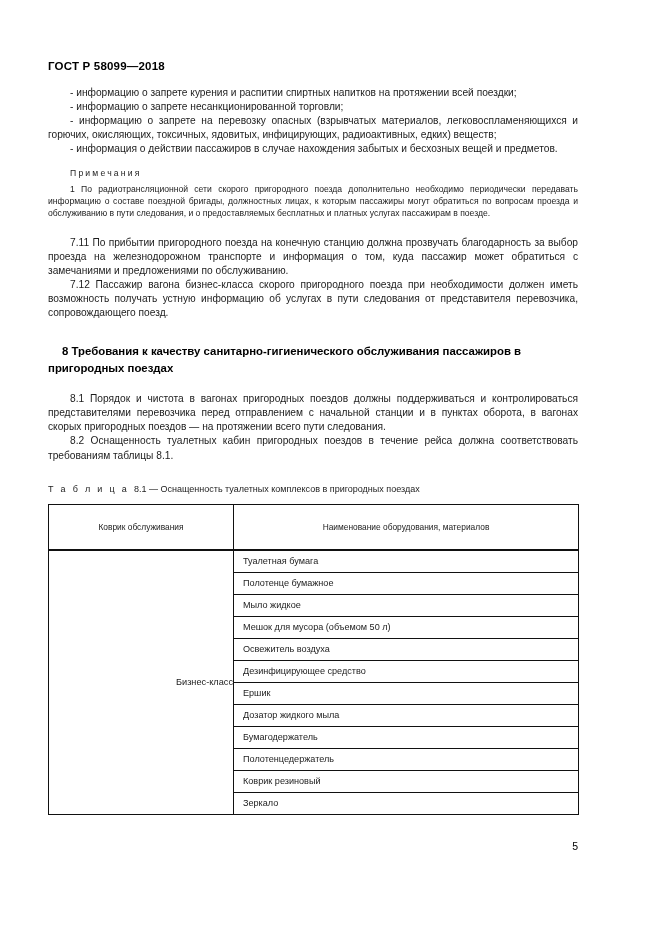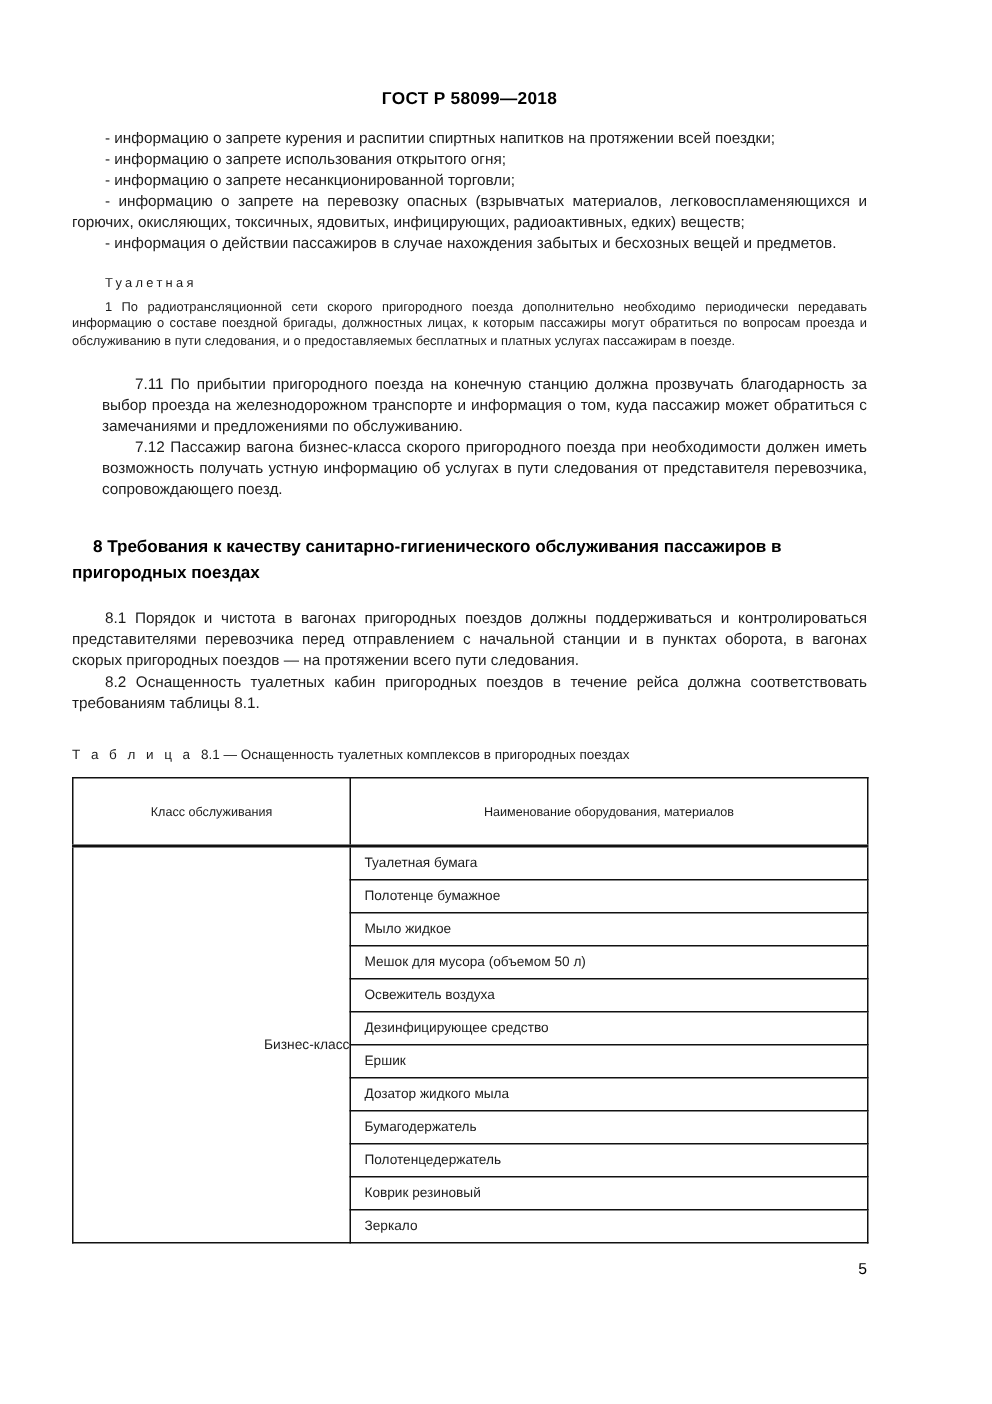--- a/index.html
+++ b/index.html
@@ -22,21 +22,21 @@
     width: 661px;
     height: 936px;
   }
 
   
   .header {
     position: absolute;
     left: 48px;
     top: 60px;
     width: 530px;
-    text-align: center;
+    text-align: left;
     font-size: 11.5px;
     font-weight: bold;
     letter-spacing: 0.2px;
     color: #000;
   }
 
   
   .content {
     position: absolute;
     left: 48px;
@@ -77,21 +77,20 @@
     line-height: 11.7px;
     text-indent: 22px;
     text-align: justify;
     margin: 0;
     margin-top: 4px;
     color: #1c1c1c;
   }
 
   .clause-group {
     margin-top: 16px;
-    margin-left: 20px;
   }
 
   
   h2.section-heading {
     font-size: 11.4px;
     font-weight: bold;
     line-height: 16.5px;
     margin: 0;
     color: #000;
     text-indent: 14px;
@@ -165,27 +164,26 @@
 </head>
 <body>
 
 <div class="page">
 
   <div class="header">ГОСТ Р 58099—2018</div>
 
   <div class="content">
 
     <p class="bullet">- информацию о запрете курения и распитии спиртных напитков на протяжении всей поездки;</p>
-    <p class="bullet">- информацию о запрете использования открытого огня;</p>
     <p class="bullet">- информацию о запрете несанкционированной торговли;</p>
     <p class="bullet">- информацию о запрете на перевозку опасных (взрывчатых материалов, легковоспламеняющихся и горючих, окисляющих, токсичных, ядовитых, инфицирующих, радиоактивных, едких) веществ;</p>
     <p class="bullet">- информация о действии пассажиров в случае нахождения забытых и бесхозных вещей и предметов.</p>
 
     <div class="notes">
-      <p class="notes-title">Туалетная</p>
+      <p class="notes-title">Примечания</p>
       <p class="note">1 По радиотрансляционной сети скорого пригородного поезда дополнительно необходимо периодически передавать информацию о составе поездной бригады, должностных лицах, к которым пассажиры могут обратиться по вопросам проезда и обслуживанию в пути следования, и о предоставляемых бесплатных и платных услугах пассажирам в поезде.</p>
     </div>
 
     <div class="clause-group">
       <p class="clause">7.11  По прибытии пригородного поезда на конечную станцию должна прозвучать благодарность за выбор проезда на железнодорожном транспорте и информация о том, куда пассажир может обратиться с замечаниями и предложениями по обслуживанию.</p>
       <p class="clause">7.12  Пассажир вагона бизнес-класса скорого пригородного поезда при необходимости должен иметь возможность получать устную информацию об услугах в пути следования от представителя перевозчика, сопровождающего поезд.</p>
     </div>
 
     <h2 class="section-heading">8  Требования к качеству санитарно-гигиенического обслуживания пассажиров в пригородных поездах</h2>
 
@@ -196,21 +194,21 @@
 
     <p class="table-caption"><span class="tcap-word">Т а б л и ц а</span>&nbsp; <span>8.1 — Оснащенность туалетных комплексов в пригородных поездах</span></p>
 
     <table class="data-table">
       <colgroup>
         <col class="col-class">
         <col class="col-item">
       </colgroup>
       <tbody>
         <tr>
-          <td class="th-cell">Класс обслуживания</td>
+          <td class="th-cell">Коврик обслуживания</td>
           <td class="th-cell">Наименование оборудования, материалов</td>
         </tr>
         <tr>
           <td class="class-cell" rowspan="12">Бизнес-класс</td>
           <td class="item-cell">Туалетная бумага</td>
         </tr>
         <tr>
           <td class="item-cell">Полотенце бумажное</td>
         </tr>
         <tr>

